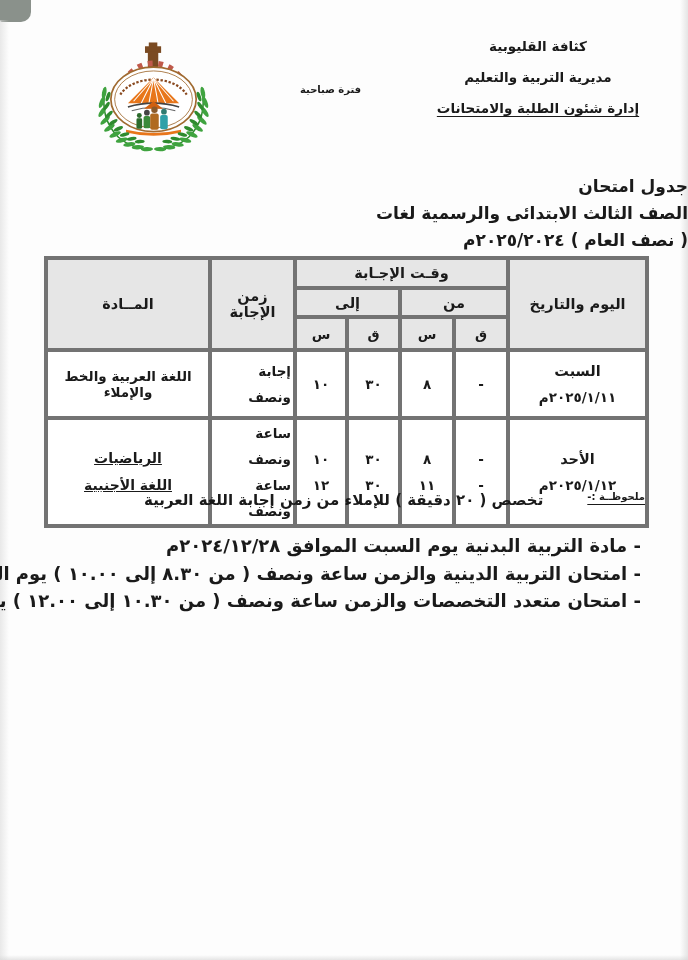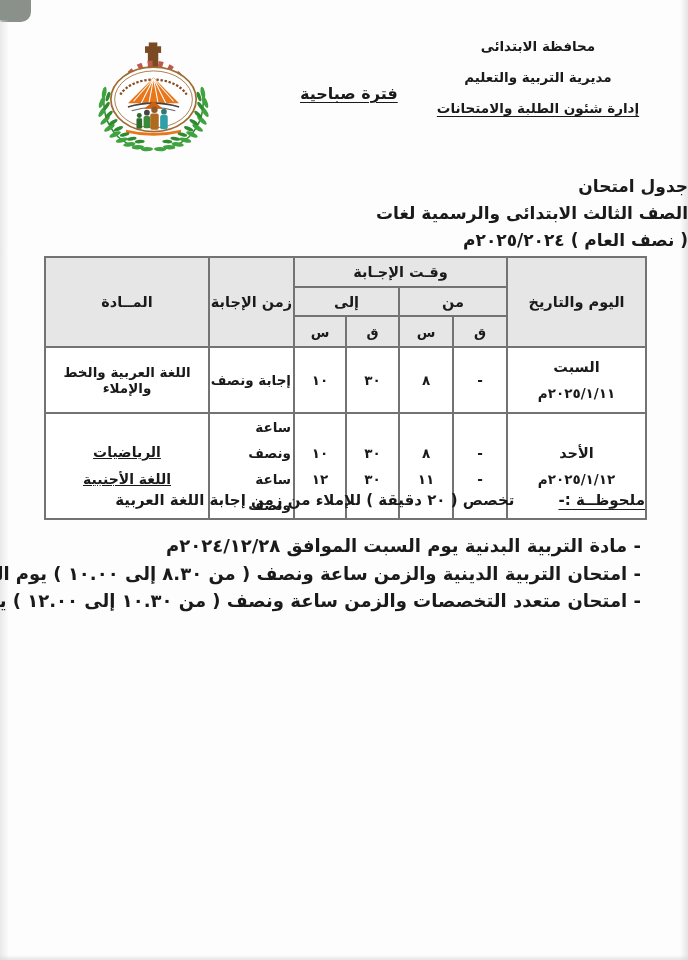--- a/index.html
+++ b/index.html
@@ -11,62 +11,62 @@
   .page{position:relative;width:688px;height:960px;background:#fdfdfd;overflow:hidden;direction:rtl;}
   .corner-tab{position:absolute;left:0;top:0;width:31px;height:22px;background:#8a918b;border-radius:0 0 10px 2px;}
   .edge-left{position:absolute;left:0;top:20px;width:9px;height:940px;background:linear-gradient(to right,#d8d8d8,rgba(255,255,255,0));opacity:.55;}
   .edge-right{position:absolute;right:0;top:0;width:8px;height:100%;background:linear-gradient(to left,#cccccc,rgba(255,255,255,0));opacity:.5;}
   .edge-bottom{position:absolute;left:0;bottom:0;width:100%;height:5px;background:linear-gradient(to top,#d5d5d5,rgba(255,255,255,0));opacity:.6;}
 
   
   .gov-block{position:absolute;left:432px;top:38px;width:212px;text-align:center;}
   .gov-line{font-size:13.5px;font-weight:bold;margin-bottom:15px;white-space:nowrap;}
   .gov-line.u{text-decoration:underline;text-underline-offset:3px;}
-  .period{position:absolute;left:300px;top:84px;font-size:16px;font-weight:bold;text-decoration:underline;text-underline-offset:3px;white-space:nowrap;}
+  .period{position:absolute;left:300px;top:84px;font-size:10px;font-weight:bold;text-underline-offset:3px;white-space:nowrap;}
   .logo{position:absolute;left:90px;top:42px;}
 
   
   .title-block{position:absolute;left:0;right:0;top:173px;text-align:right;}
   .title-line{font-size:17px;font-weight:bold;line-height:27px;white-space:nowrap;}
 
   
   .sched{position:absolute;left:44px;top:256px;border-collapse:collapse;table-layout:fixed;width:601px;font-weight:bold;}
-  .sched th,.sched td{border:2px solid #737373;text-align:center;vertical-align:middle;padding:0;}
+  .sched th,.sched td{border:4px solid #737373;text-align:center;vertical-align:middle;padding:0;}
   .sched th{background:#e6e6e6;font-size:14.5px;font-weight:bold;}
   .sched .h-a{height:30px;}
   .sched .h-b{height:29px;}
   .sched .h-c th{height:29px;font-size:13.5px;}
   .sched td{background:#fff;height:64px;font-size:13.5px;}
   .day{font-size:14.5px;line-height:26px;}
   .date{font-size:13.5px;line-height:26px;}
   .num{line-height:26px;}
   .dur-cell{text-align:right !important;padding-right:2px !important;font-size:13px;}
   .dur{line-height:26px;}
   .subj-1{font-size:12.3px;margin-top:37px;}
   .subj-2 div{font-size:14px;line-height:27px;text-decoration:underline;}
 
   
   .note-line{position:absolute;right:43px;top:491px;display:flex;align-items:flex-start;gap:44px;white-space:nowrap;}
-  .note-label{font-size:15px;font-weight:bold;text-decoration:underline;text-underline-offset:4px;}
+  .note-label{font-size:10px;font-weight:bold;text-decoration:underline;text-underline-offset:4px;}
   .note-text{font-size:15px;font-weight:700;}
   .note-text .hl{font-weight:900;}
   .bullets{position:absolute;right:47px;top:537px;text-align:right;}
   .bullet{font-size:18px;font-weight:bold;line-height:18px;margin-bottom:9.5px;white-space:nowrap;}
 </style>
 </head>
 <body>
 
 <div class="page">
   <div class="corner-tab"></div>
   <div class="edge-left"></div>
   <div class="edge-right"></div>
   <div class="edge-bottom"></div>
 
   <div class="gov-block">
-    <div class="gov-line">محافظة الابتدائى</div>
+    <div class="gov-line">كثافة القليوبية</div>
     <div class="gov-line">مديرية التربية والتعليم</div>
     <div class="gov-line u">إدارة شئون الطلبة والامتحانات</div>
   </div>
   <div class="period">فترة صباحية</div>
 
   <svg class="logo" width="128" height="110" viewBox="0 0 135 115" aria-hidden="true">
 
     <rect x="62" y="0" width="9" height="5" fill="#7a4a22"></rect>
     <rect x="58" y="4" width="17" height="7" fill="#7a4a22"></rect>
     <rect x="61" y="10" width="11" height="26" fill="#7a4a22"></rect>

